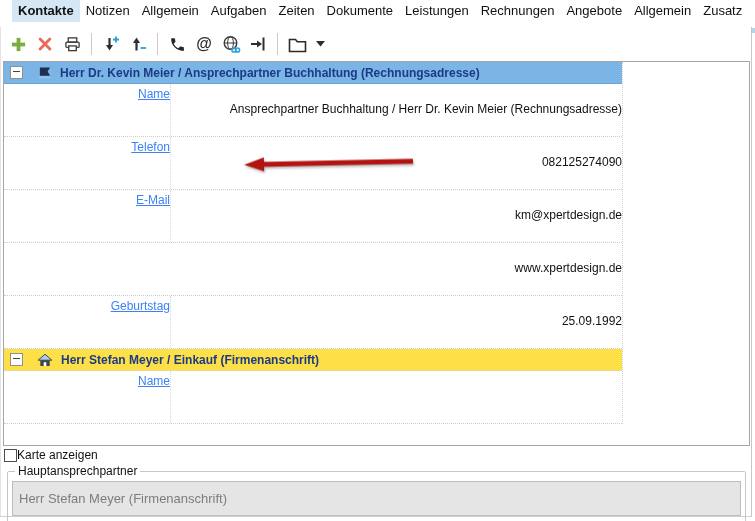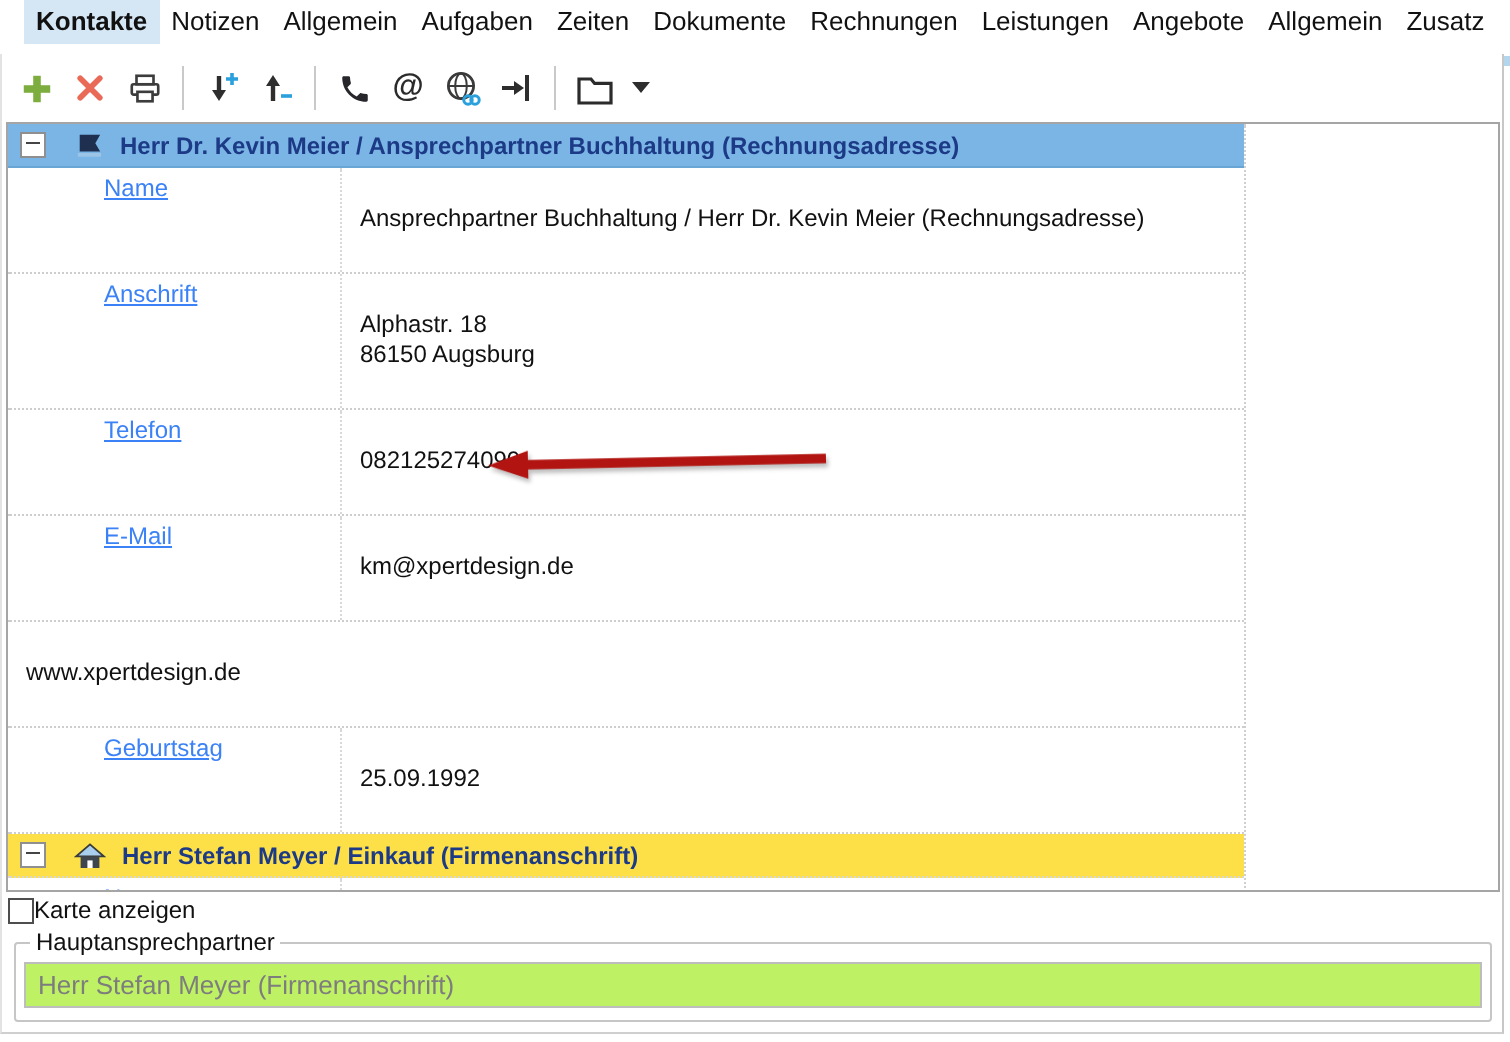--- a/index.html
+++ b/index.html
@@ -12,55 +12,55 @@
   .tabstrip{height:5px;background:#b4d6ec;}
   
   .window{position:absolute;left:0;top:27px;width:752px;height:490px;background:#fff;
           border-left:1px solid #e3e3e3;border-right:1px solid #c7c7c7;border-bottom:1px solid #cfcfcf;box-sizing:border-box;}
   
   .toolbar{height:34px;display:flex;align-items:center;padding-left:7px;gap:7px;}
   .tool{width:20px;height:20px;display:flex;align-items:center;justify-content:center;}
   .sep{width:1px;height:22px;background:#c9c9c9;margin:0 2px;}
   .at-glyph{font-size:16px;font-weight:700;color:#2b2b2b;line-height:18px;}
   
-  .panel{position:absolute;left:2px;top:34px;width:747px;height:385px;border:1px solid #a5a5a5;background:#fff;overflow:hidden;box-sizing:border-box;}
+  .panel{position:absolute;left:2px;top:34px;width:747px;height:385px;border:1px solid #a5a5a5;background:#fff;overflow:hidden;box-sizing:border-box;text-align:right;}
   .grid{width:619px;border-right:1px dotted #cfcfcf;box-sizing:border-box;}
   .ghead{height:22px;display:flex;align-items:center;gap:8px;box-sizing:border-box;border-bottom:1px dotted #d6d6d6;background:#fde047;}
   .ghead.selected{background:#7ab5e6;border-bottom:1px solid #69a6d6;}
   .minus{width:11px;height:11px;border:1px solid #8f8f8f;background:#fff;margin-left:6px;position:relative;flex:0 0 auto;}
   .minus::after{content:"";position:absolute;left:2px;right:2px;top:4px;height:1px;background:#444;}
   .gicon{display:flex;align-items:center;flex:0 0 auto;margin-left:6px;}
   .gh-text{color:#1c3a86;font-weight:bold;}
   .frow{display:flex;border-bottom:1px dotted #cdcdcd;}
   .fl{width:167px;box-sizing:border-box;padding:3px 0 4px 48px;border-right:1px dotted #d8d8d8;line-height:15px;}
   .fl span{text-decoration:underline;color:#3b82f6;cursor:pointer;}
   .fv{flex:1;padding:3px 0 4px 9px;line-height:15px;white-space:pre-line;position:relative;}
   .red-arrow{position:absolute;left:72px;top:50%;transform:translateY(-50%) rotate(-1.2deg);
              filter:drop-shadow(1.5px 2px 1px rgba(110,110,110,.45));}
   
   .checkrow{position:absolute;left:3px;top:421px;display:flex;align-items:center;gap:0;}
   .cbox{width:13px;height:13px;border:1px solid #4d4d4d;background:#fff;box-sizing:border-box;}
   fieldset{position:absolute;left:6px;top:437px;width:739px;border:1px solid #c6c6c6;border-radius:2px;margin:0;padding:3px 4px 6px 4px;box-sizing:border-box;}
   legend{padding:0 3px;margin-left:3px;font-size:12px;color:#111;}
-  fieldset input{width:100%;box-sizing:border-box;height:23px;border:1px solid #bdbdbd;background:#bef264;
+  fieldset input{width:100%;box-sizing:border-box;height:35px;border:1px solid #bdbdbd;background:#e5e5e5;
                  color:#7d7d7d;font-size:13px;font-family:"Liberation Sans",sans-serif;padding:0 6px;}
 </style>
 </head>
 <body>
 
 <div class="tabbar">
 
   <div class="tab selected">Kontakte</div>
     <div class="tab">Notizen</div>
     <div class="tab">Allgemein</div>
     <div class="tab">Aufgaben</div>
     <div class="tab">Zeiten</div>
     <div class="tab">Dokumente</div>
+    <div class="tab">Leistungen</div>
     <div class="tab">Rechnungen</div>
-    <div class="tab">Leistungen</div>
     <div class="tab">Angebote</div>
     <div class="tab">Allgemein</div>
     <div class="tab">Zusatz</div>
     <div class="tab">Übersicht</div>
 </div>
 <div class="tabstrip"></div>
 
 <div class="window">
 
   <div class="toolbar">
@@ -149,28 +149,20 @@
     <span class="gh-text">Herr Dr. Kevin Meier / Ansprechpartner Buchhaltung (Rechnungsadresse)</span>
   </div>
         <div class="frow">
     <div class="fl"><span>Name</span></div>
     <div class="fv">
       <span class="val">Ansprechpartner Buchhaltung / Herr Dr. Kevin Meier (Rechnungsadresse)</span>
       
     </div>
   </div>
         <div class="frow">
-    <div class="fl"><span>Anschrift</span></div>
-    <div class="fv">
-      <span class="val">Alphastr. 18
-86150 Augsburg</span>
-      
-    </div>
-  </div>
-        <div class="frow">
     <div class="fl"><span>Telefon</span></div>
     <div class="fv">
       <span class="val">082125274090</span>
       <svg class="red-arrow" width="172" height="16" viewBox="0 0 172 16">
         <path d="M1 8 L21 1 L21 5.6 L170 5.6 L170 10.4 L21 10.4 L21 15 Z" fill="#b11411"></path>
       </svg>
     </div>
   </div>
         <div class="frow">
     <div class="fl"><span>E-Mail</span></div>

